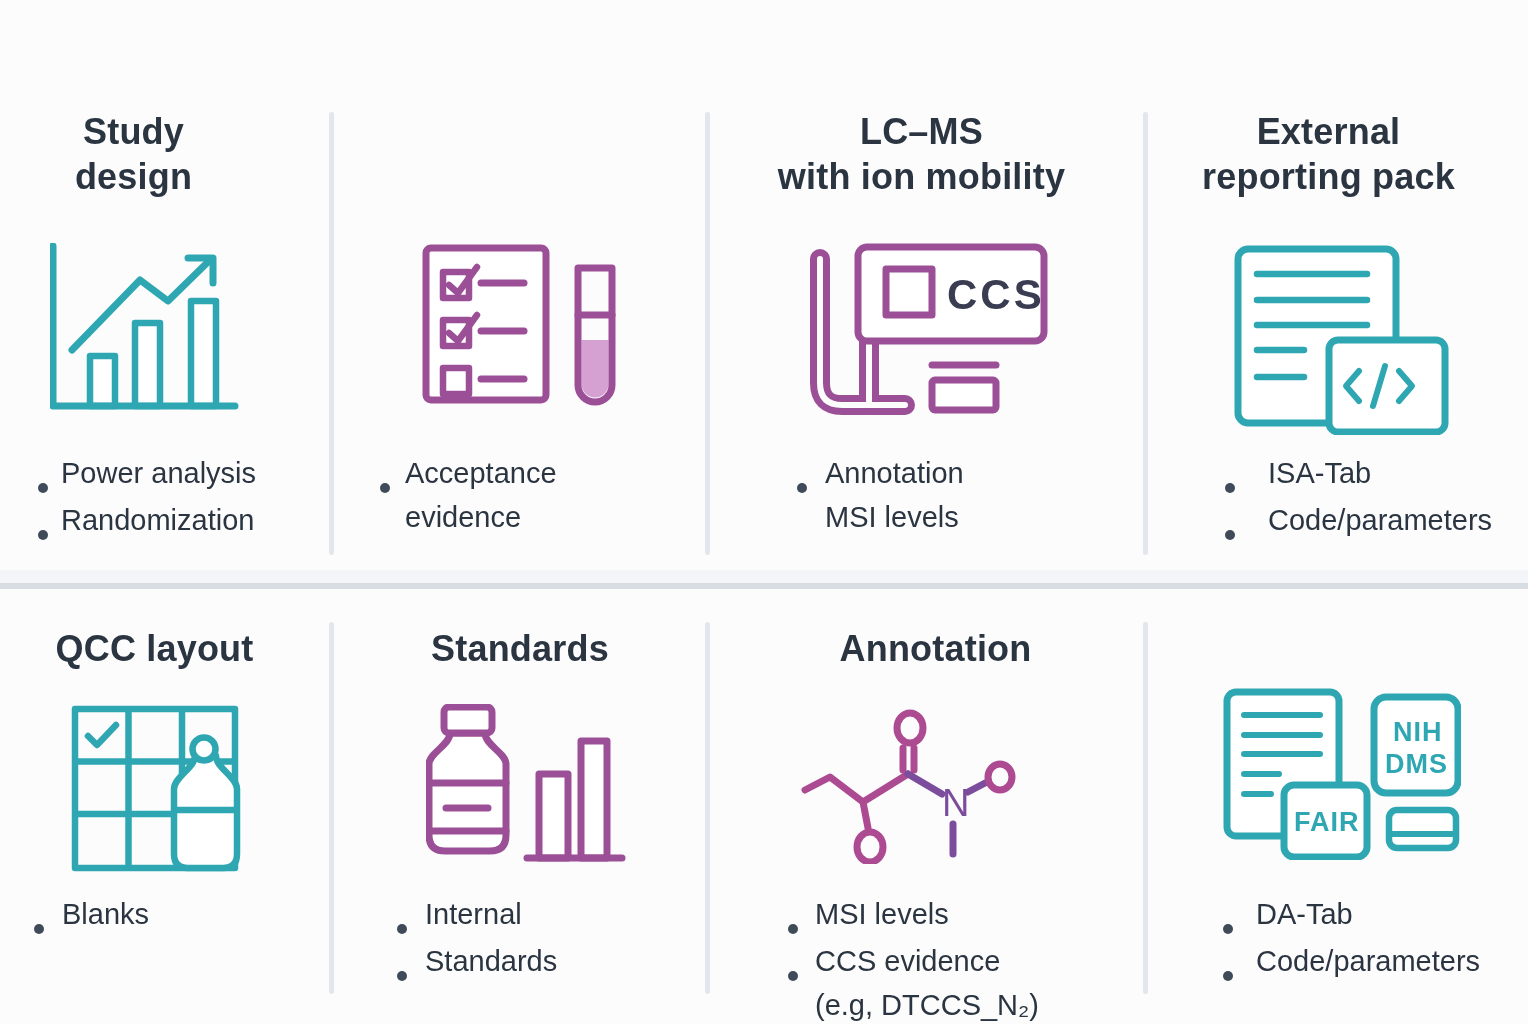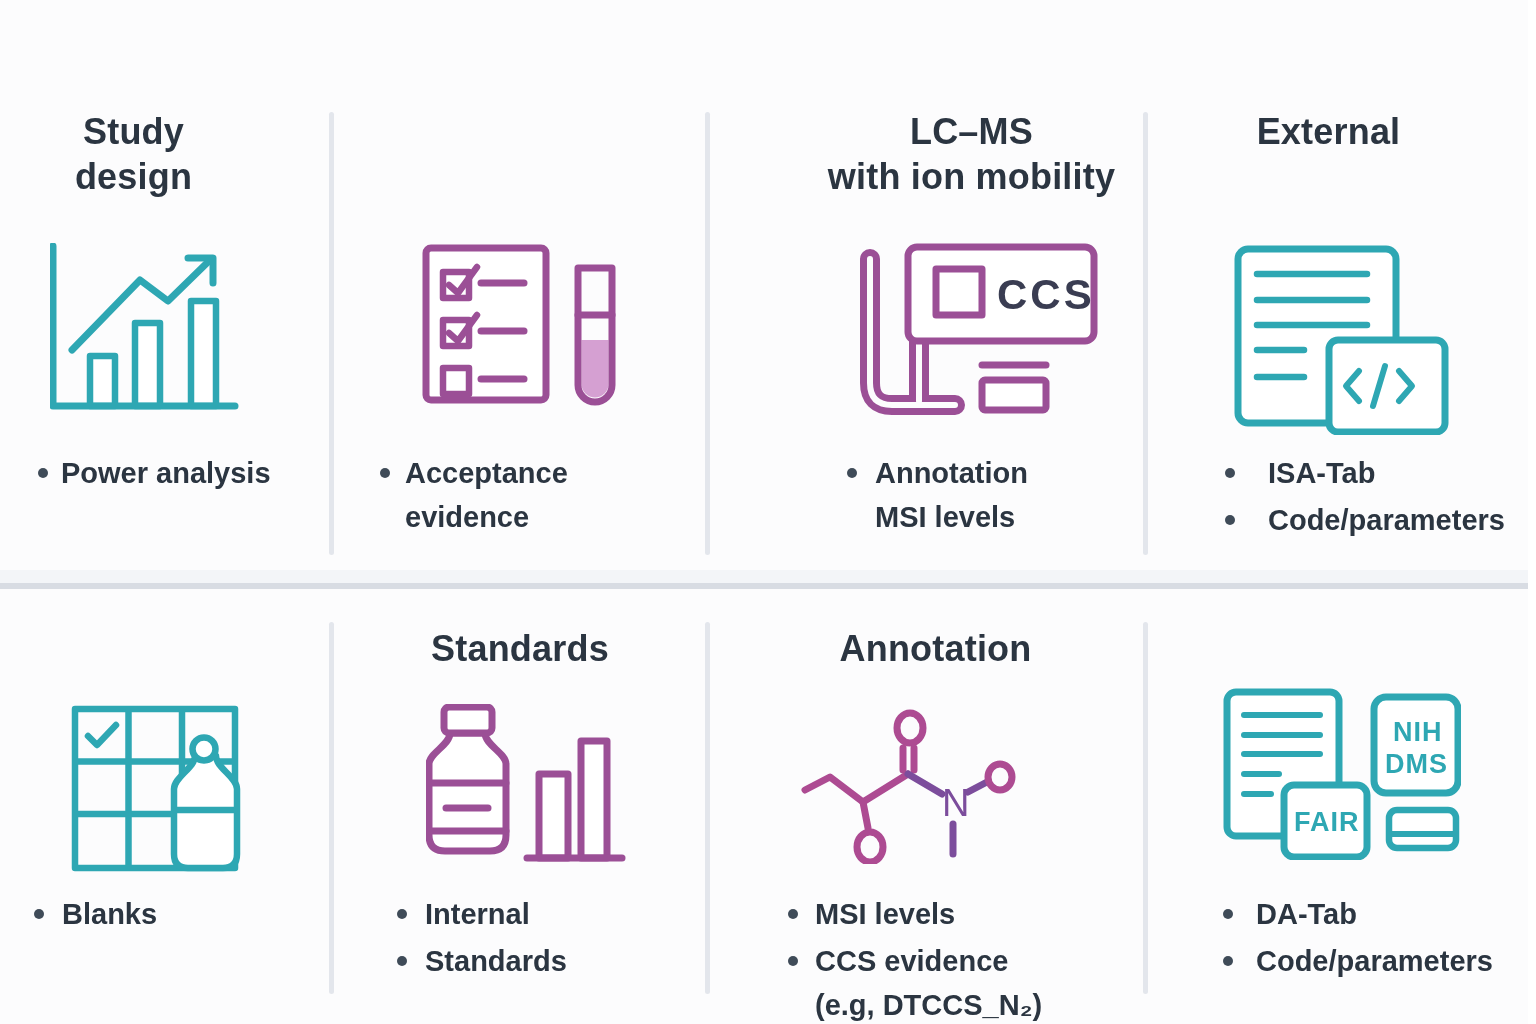--- a/index.html
+++ b/index.html
@@ -14,21 +14,21 @@
   .vdiv.r1{top:112px;height:443px;}
   .vdiv.r2{top:622px;height:372px;}
   .v1{left:329px;} .v2{left:705px;} .v3{left:1143px;}
   .hdiv{position:absolute;left:0;top:583px;width:1536px;height:6px;background:var(--divider-strong,#d8dce3);}
   .hdiv-glow{position:absolute;left:0;top:570px;width:1536px;height:13px;background:#f3f5f8;}
 
   
   .panel{position:absolute;height:480px;}
   .p1{left:0;top:95px;width:331px;}
   .p2{left:333px;top:95px;width:374px;}
-  .p3{left:742px;top:95px;width:435px;padding-left:24px;}
+  .p3{left:692px;top:95px;width:435px;padding-left:24px;}
   .p4{left:1147px;top:95px;width:389px;}
   .p5{left:0;top:608px;width:331px;}
   .p6{left:333px;top:608px;width:374px;}
   .p7{left:710px;top:608px;width:435px;}
   .p8{left:1147px;top:608px;width:389px;}
 
   .title{
     position:absolute;left:0;right:0;margin:0;text-align:center;
     font-size:36px;font-weight:700;line-height:45px;color:var(--ink,#2b3541);
     letter-spacing:.2px;
@@ -46,22 +46,22 @@
   .p8 .iconbox{top:80px;}
   .p1 .iconbox{padding-right:40px;}
   .p3 .iconbox{padding-left:14px;}
   .p5 .iconbox{padding-right:18px;}
   .p6 .iconbox{padding-left:12px;}
   .p7 .iconbox{padding-right:34px;}
 
   .bullets{position:absolute;left:0;margin:0;list-style:none;padding:0 0 0 var(--ind,40px);}
   .row1 .bullets{top:358px;}
   .row2 .bullets{top:286px;}
-  .bullets li{display:flex;align-items:flex-start;font-size:29px;line-height:40px;
-    color:var(--ink,#2b3541);margin-bottom:7px;white-space:nowrap;font-weight:bold;}
+  .bullets li{display:flex;align-items:flex-end;font-size:29px;line-height:40px;
+    color:var(--ink,#2b3541);margin-bottom:7px;white-space:nowrap;}
   .bullets .dot{flex:none;width:10px;height:10px;border-radius:50%;
     background:var(--dot,#3f4b58);margin-top:15px;margin-right:var(--gap,14px);}
   .bullets .li-cont{padding-left:calc(10px + var(--gap,14px));margin-top:-3px;}
   .p1 .bullets{--ind:38px;--gap:13px;}
   .p2 .bullets{--ind:47px;--gap:15px;}
   .p3 .bullets{--ind:105px;--gap:18px;}
   .p4 .bullets{--ind:78px;--gap:33px;}
   .p5 .bullets{--ind:34px;--gap:18px;}
   .p6 .bullets{--ind:64px;--gap:18px;}
   .p7 .bullets{--ind:78px;--gap:17px;}
@@ -106,20 +106,24 @@
         <polyline class="st fn s7 rnd" points="22,107 90,37 118,58 160,17"></polyline>
         <polyline class="st fn s7 rnd" points="138,15 163,15 163,40"></polyline>
         <polyline class="st fn s7 rnd" points="3,3 3,163 185,163"></polyline>
       </svg>
     </div>
     <ul class="bullets">
       <li>
           <span class="dot"></span>
           <span>Power analysis</span>
         </li>
+      <li>
+          <span class="dot"></span>
+          <span>Randomization</span>
+        </li>
     </ul>
   </section>
 
   <section class="panel row1 p2">
     <div class="iconbox">
       <svg width="198" height="165" viewBox="0 0 198 165">
         <rect class="sp fw s7 rnd" x="5" y="5" width="120" height="152" rx="5"></rect>
         <rect class="sp fw s65 rnd" x="22" y="29" width="26" height="26"></rect>
         <polyline class="sp fn s65 rnd" points="28,42 37,50 56,24"></polyline>
         <rect class="sp fw s65 rnd" x="22" y="77" width="26" height="26"></rect>
@@ -172,20 +176,21 @@
         </li>
       <li class="li-cont">
           <span>MSI levels</span>
         </li>
     </ul>
   </section>
 
   <section class="panel row1 p4">
     <h2 class="title">
       <span>External</span><br>
+      <span>reporting pack</span>
     </h2>
     <div class="iconbox">
       <svg width="215" height="192" viewBox="0 0 215 192">
         <rect class="st fw s7 rnd" x="4" y="6" width="158" height="174" rx="10"></rect>
         <line class="st s65 rnd" x1="23" y1="31" x2="133" y2="31"></line>
         <line class="st s65 rnd" x1="23" y1="57" x2="133" y2="57"></line>
         <line class="st s65 rnd" x1="23" y1="82" x2="133" y2="82"></line>
         <line class="st s65 rnd" x1="23" y1="107" x2="70" y2="107"></line>
         <line class="st s65 rnd" x1="23" y1="134" x2="70" y2="134"></line>
         <rect class="st fw s7 rnd" x="95" y="97" width="116" height="92" rx="9"></rect>
@@ -200,20 +205,23 @@
           <span>ISA-Tab</span>
         </li>
       <li>
           <span class="dot"></span>
           <span>Code/parameters</span>
         </li>
     </ul>
   </section>
 
   <section class="panel row2 p5">
+    <h2 class="title">
+      <span>QCC layout</span>
+    </h2>
     <div class="iconbox">
       <svg width="172" height="168" viewBox="0 0 172 168">
         <rect class="st fn s65 rnd" x="4" y="5" width="160" height="159"></rect>
         <line class="st s65" x1="57.5" y1="5" x2="57.5" y2="164"></line>
         <line class="st s65" x1="111" y1="5" x2="111" y2="164"></line>
         <line class="st s65" x1="4" y1="57.5" x2="164" y2="57.5"></line>
         <line class="st s65" x1="4" y1="110" x2="164" y2="110"></line>
         <polyline class="st fn s65 rnd" points="17,32 26,41 45,21"></polyline>
         <path class="st fw s65 rnd" d="M124,52 C124,64 103,73 103,85 V150 Q103,164 117,164 H152 Q166,164 166,150 V85 C166,73 145,64 145,52 Z"></path>
         <circle class="st fw s65 rnd" cx="133" cy="45" r="11.5"></circle>

